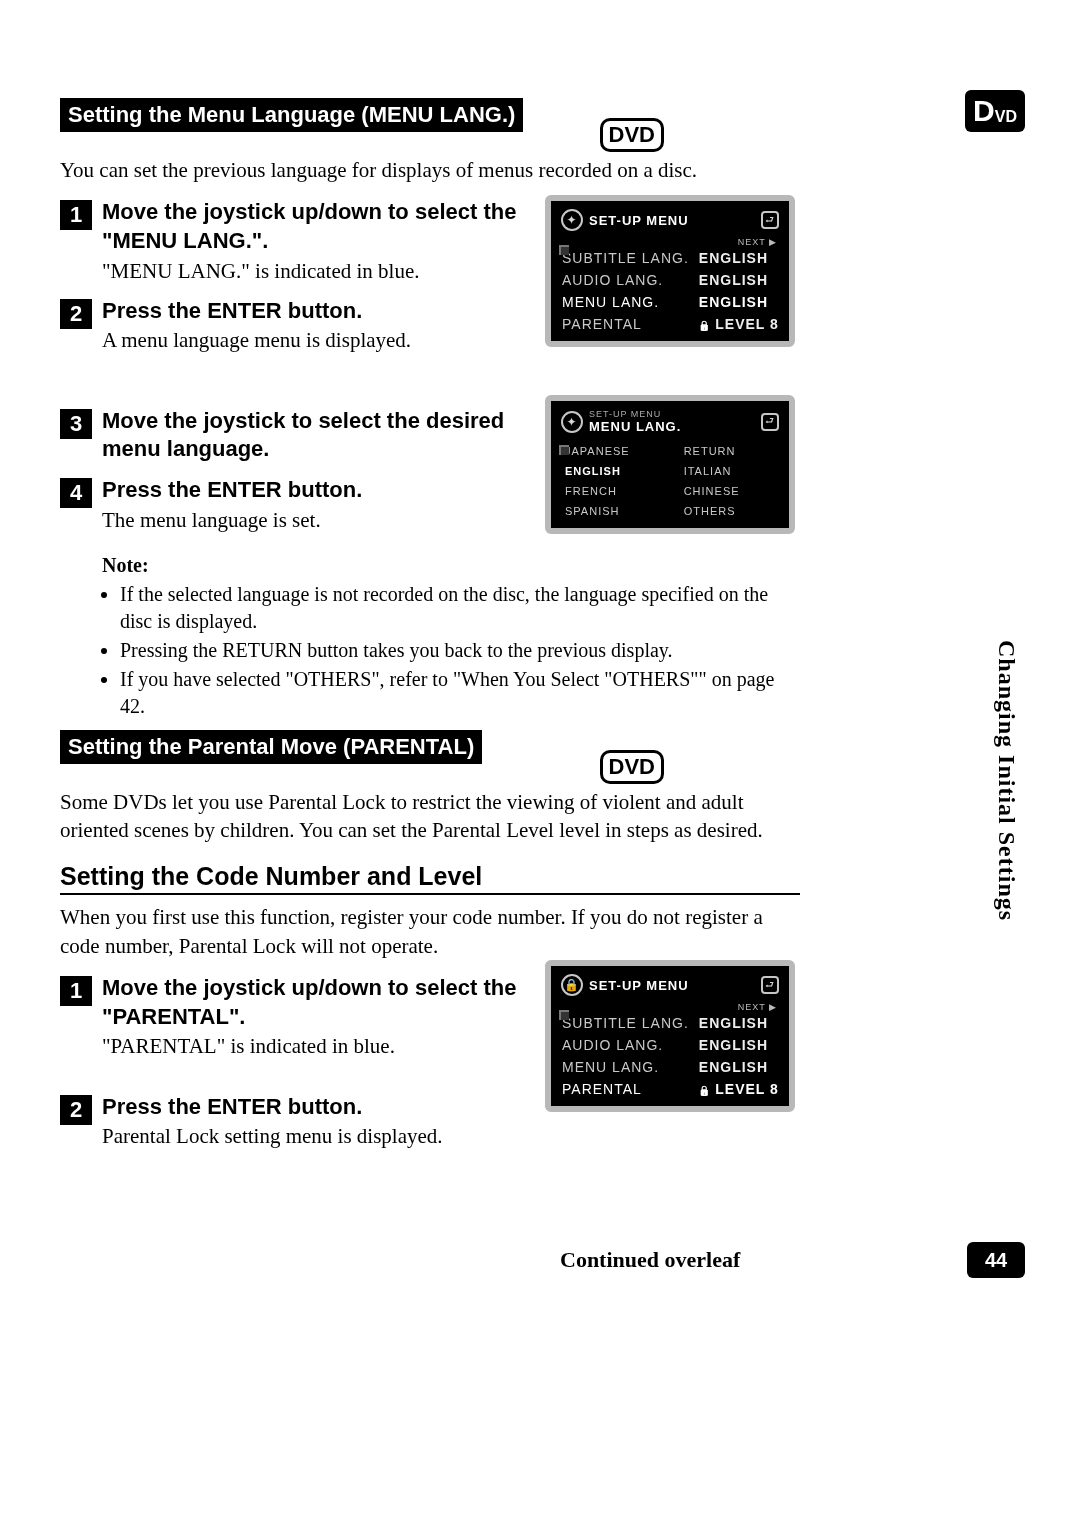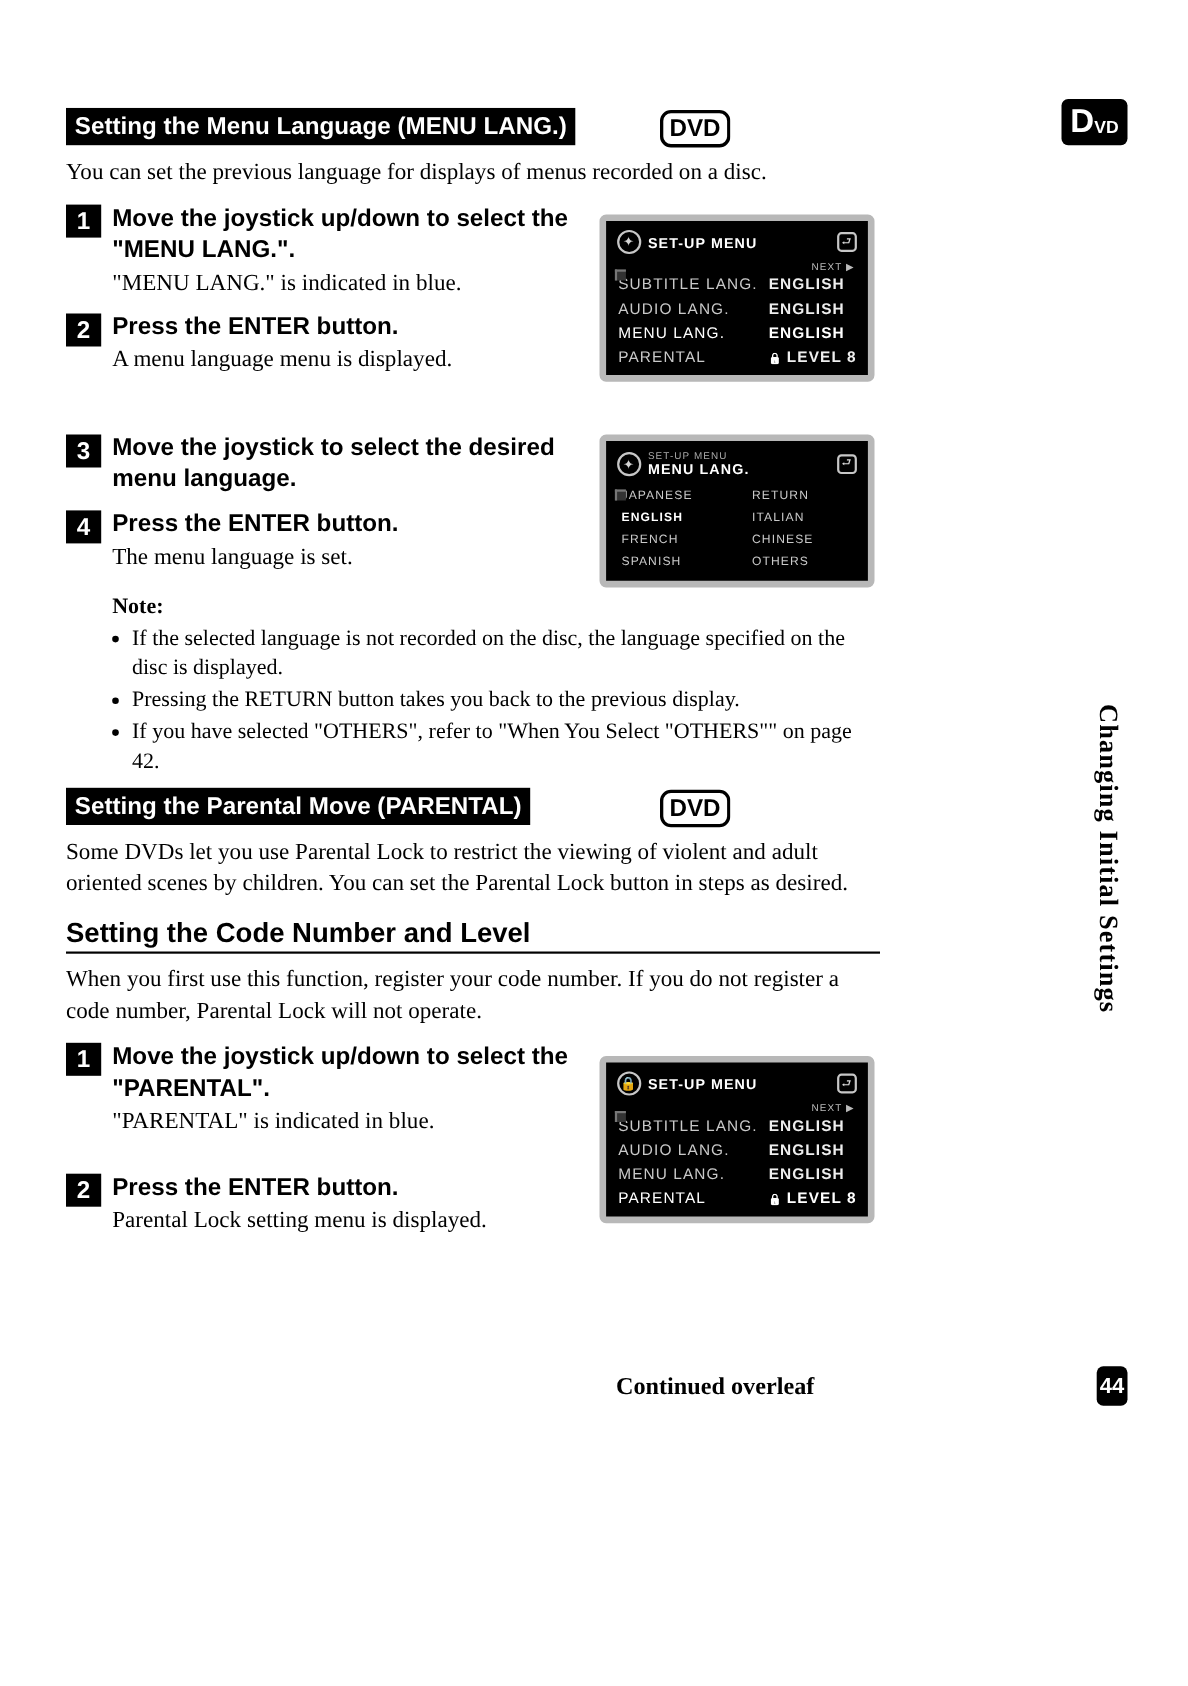--- a/index.html
+++ b/index.html
@@ -38,21 +38,21 @@
     writing-mode: vertical-rl;
     font-family: "Times New Roman", serif;
     font-weight: bold;
     font-size: 24px;
     letter-spacing: 1px;
   }
   .page-num {
     position: absolute;
     right: 55px;
     bottom: 255px;
-    width: 28px;
+    width: 58px;
     height: 36px;
     background: #000;
     color: #fff;
     border-radius: 6px;
     font-family: Arial, sans-serif;
     font-size: 20px;
     font-weight: bold;
     display: flex;
     align-items: center;
     justify-content: center;
@@ -73,21 +73,21 @@
     align-items: center;
     border: 3px solid #000;
     border-radius: 10px;
     padding: 0 6px;
     font-family: Arial, sans-serif;
     font-weight: 900;
     font-size: 22px;
     height: 34px;
     vertical-align: top;
     float: right;
-    margin-top: 2px;
+    margin-top: 20px;
   }
   .section-row { width: 604px; overflow: hidden; margin-top: 8px;}
   .intro {
     font-size: 21px;
     line-height: 1.35;
     margin: 4px 0 14px 0;
     clear: both;
     width: 740px;
   }
   .step { display: flex; margin-bottom: 12px; width: 460px; }
@@ -234,21 +234,21 @@
       <li>If the selected language is not recorded on the disc, the language specified on the disc is displayed.</li>
       <li>Pressing the RETURN button takes you back to the previous display.</li>
       <li>If you have selected "OTHERS", refer to "When You Select "OTHERS"" on page 42.</li>
     </ul>
   </div>
 
   <div class="section-row" style="margin-top:6px;">
     <span class="section-bar">Setting the Parental Move (PARENTAL)</span>
     <span class="dvd-badge">DVD</span>
   </div>
-  <p class="intro">Some DVDs let you use Parental Lock to restrict the viewing of violent and adult oriented scenes by children. You can set the Parental Lock button in steps as desired.</p>
+  <p class="intro">Some DVDs let you use Parental Lock to restrict the viewing of violent and adult oriented scenes by children. You can set the Parental Level level in steps as desired.</p>
 
   <div class="subhead">Setting the Code Number and Level</div>
   <p class="intro">When you first use this function, register your code number. If you do not register a code number, Parental Lock will not operate.</p>
 
   <div class="step">
     <div class="step-num">1</div>
     <div class="step-body">
       <div class="step-title">Move the joystick up/down to select the "PARENTAL".</div>
       <div class="step-text">"PARENTAL" is indicated in blue.</div>
     </div>

